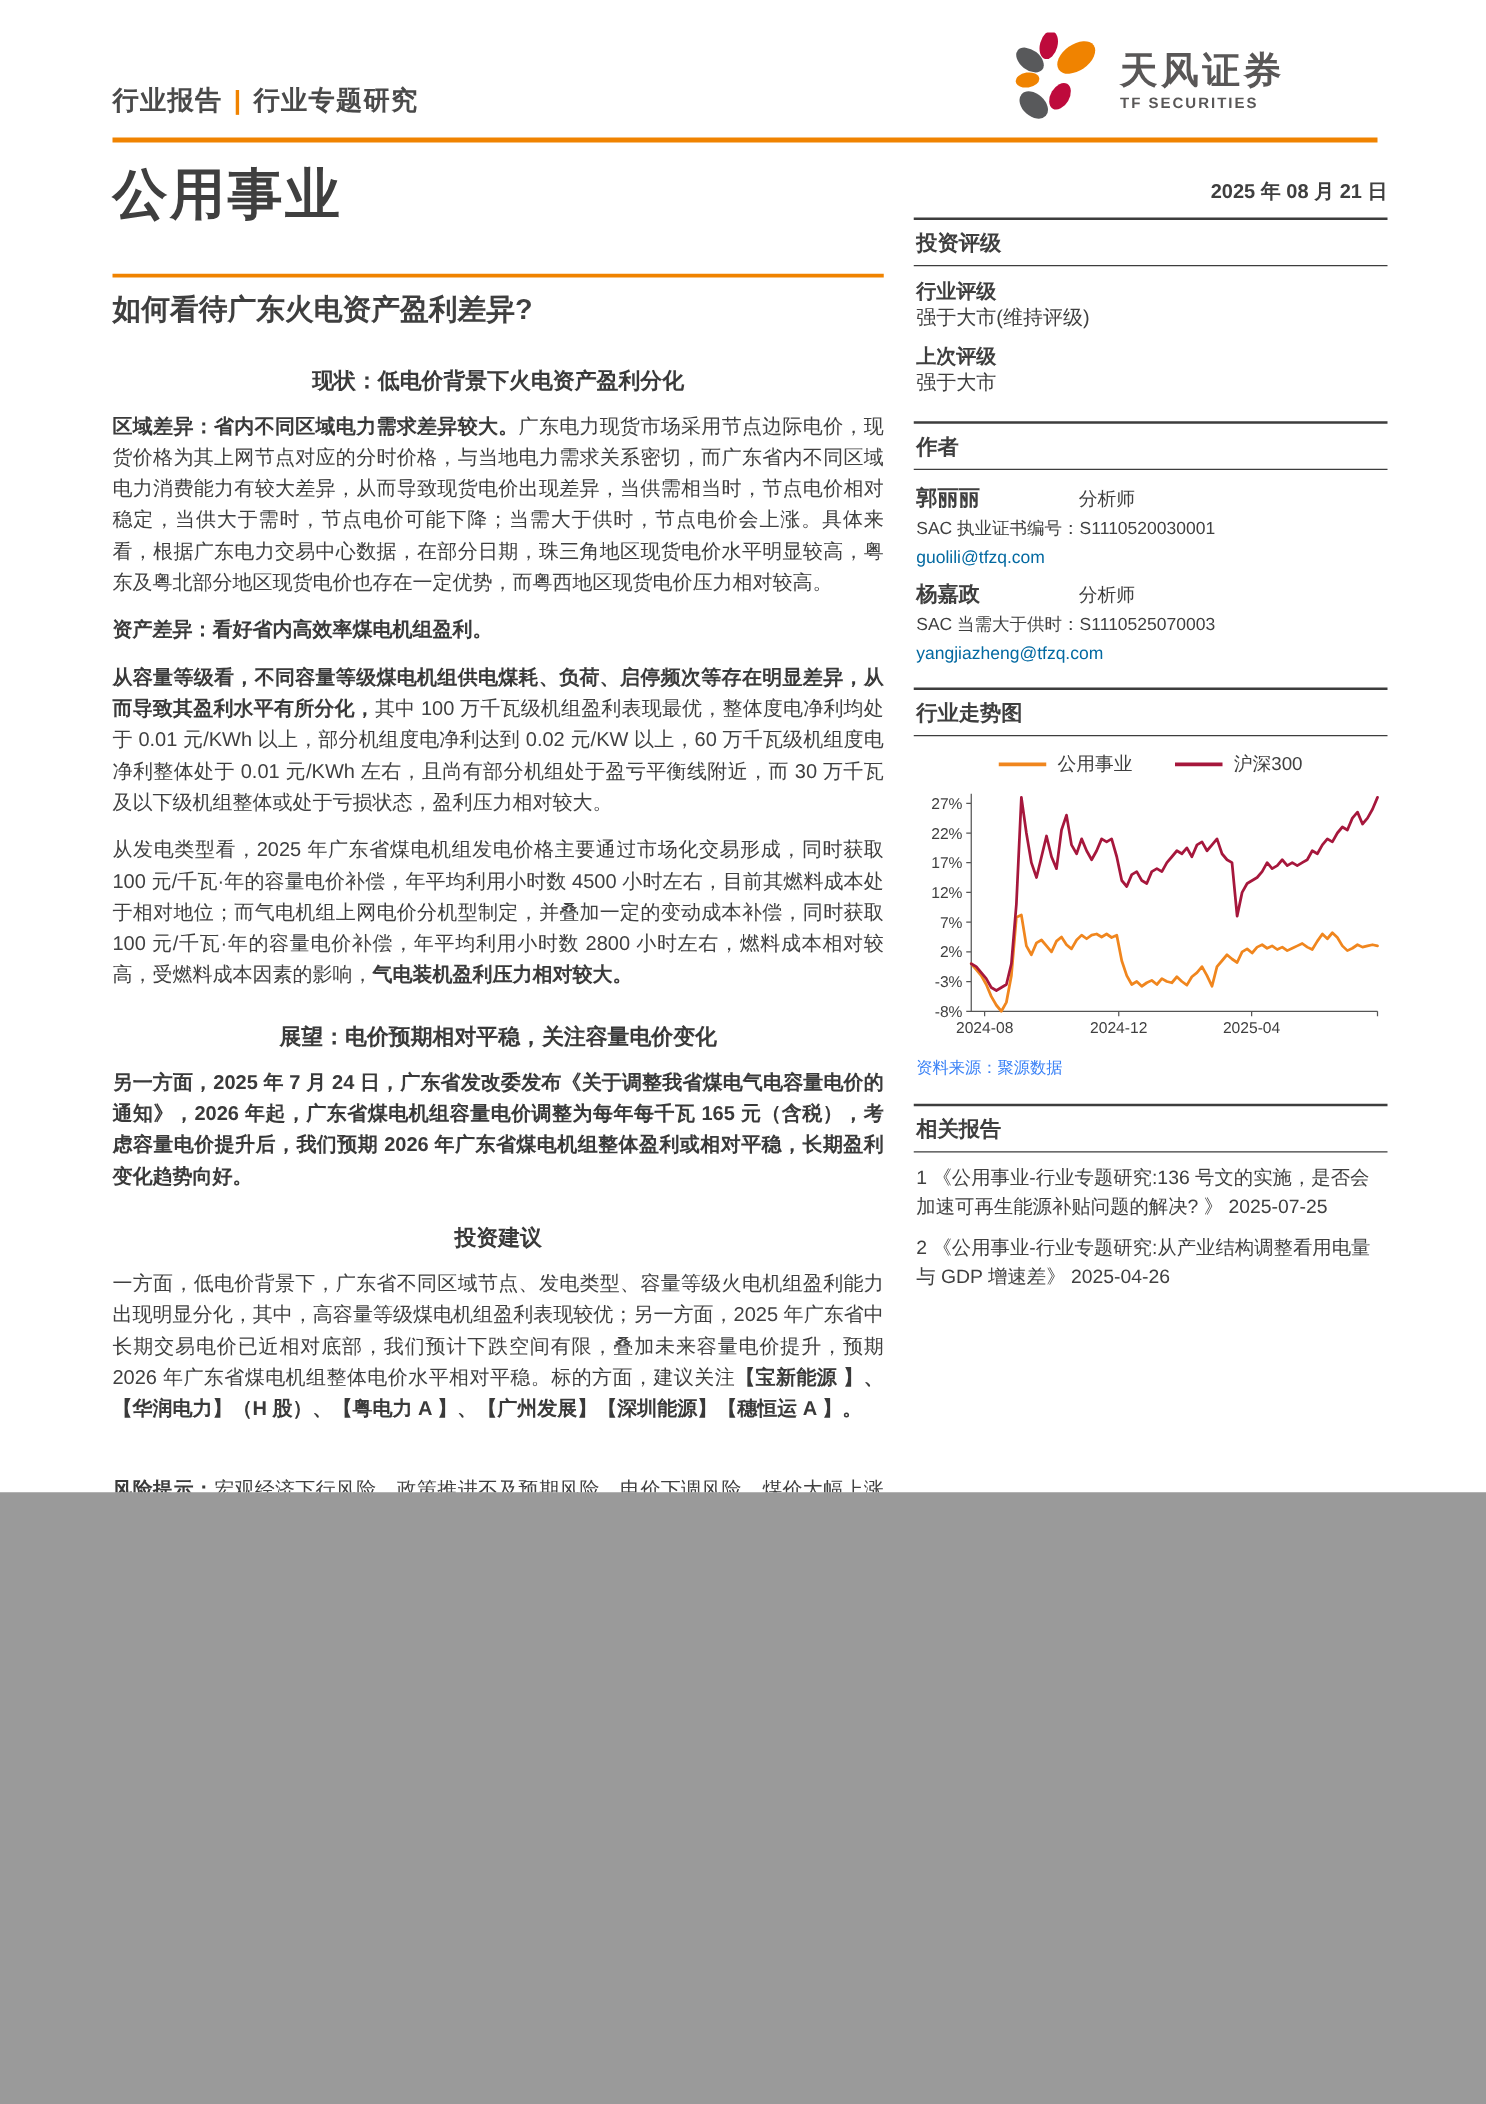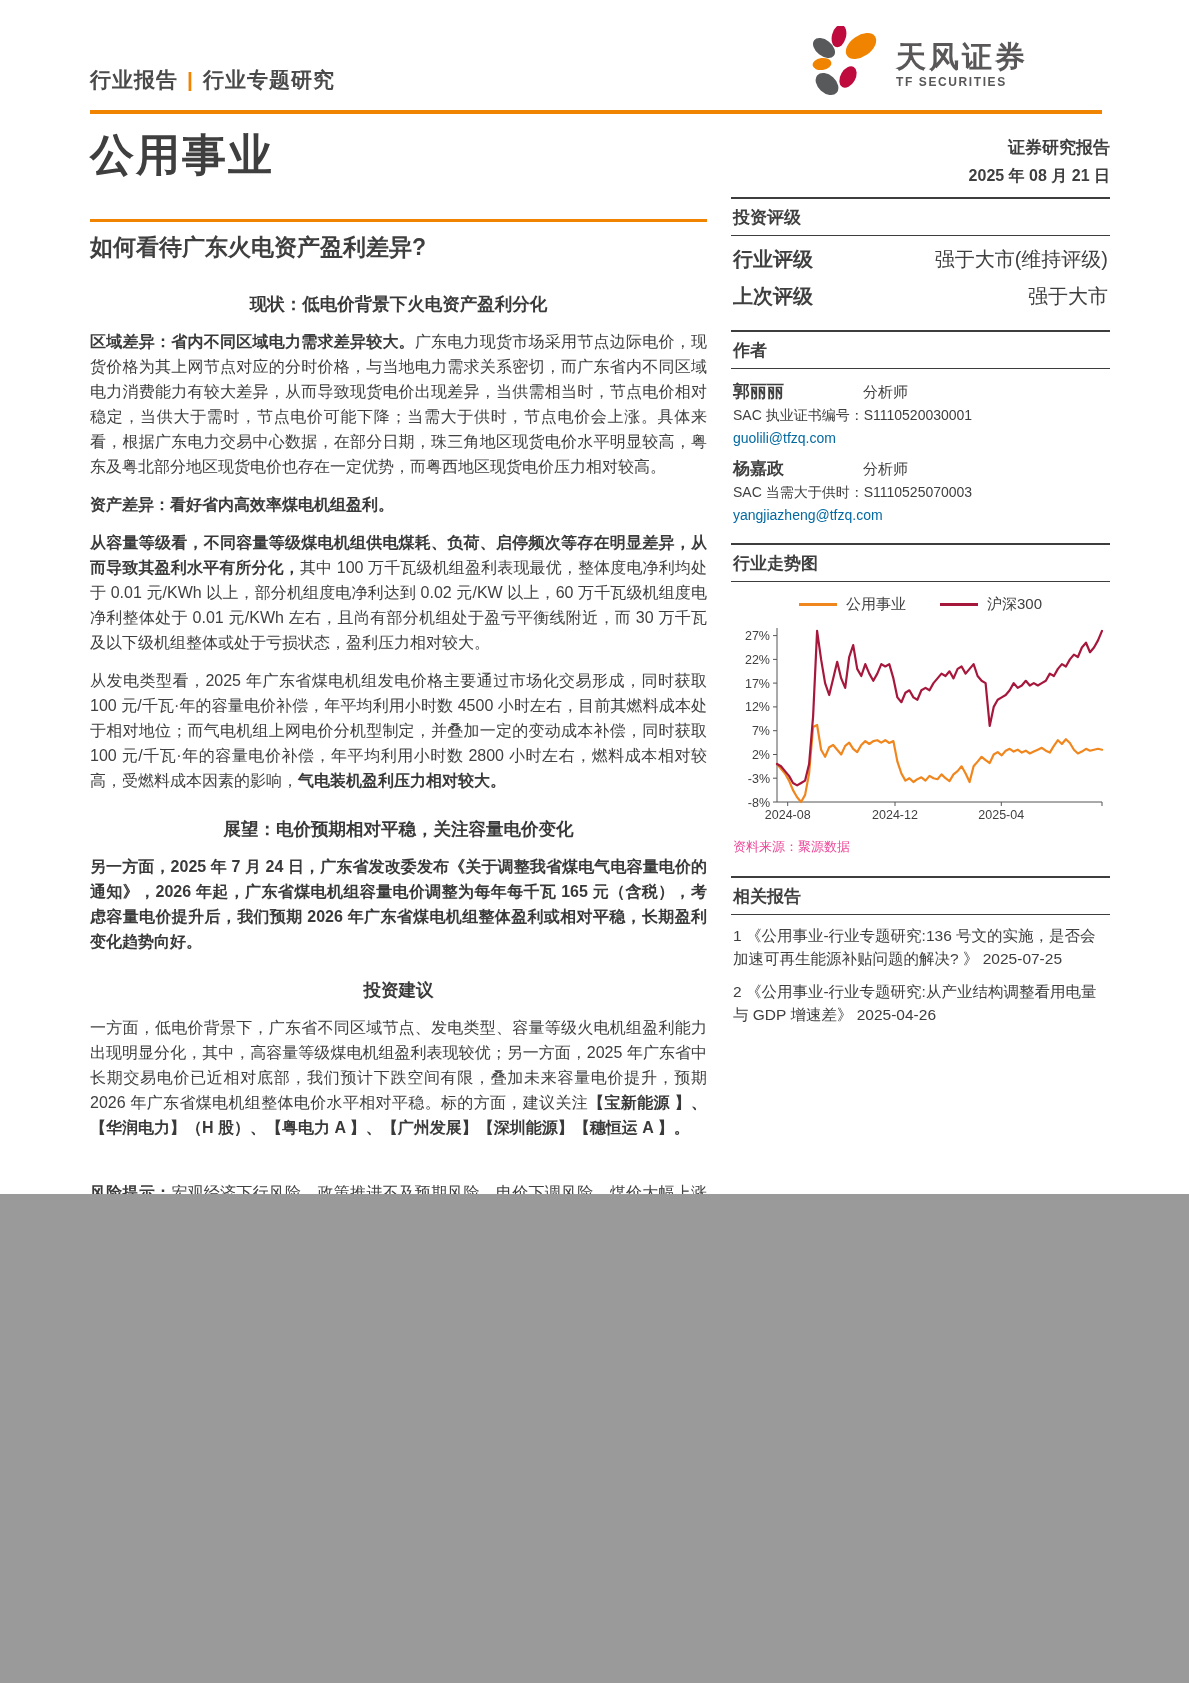--- a/index.html
+++ b/index.html
@@ -27,33 +27,33 @@
   .body-col p{margin:0 0 13px;}
   .body-col strong{color:#3a3a3a;}
 
   
   .sidebar{position:absolute;left:731px;top:136px;width:379px;}
   .sb-head{text-align:right;}
   .report-type{font-size:17px;font-weight:bold;}
   .report-date{font-size:16px;font-weight:bold;margin:7px 0 10px;}
   .sb-sec{border-top:2px solid #3d3d3d;margin-bottom:20px;}
   .sb-sec h3{font-size:17px;font-weight:bold;margin:0;padding:7px 2px 6px;border-bottom:1.5px solid #3d3d3d;}
-  .rating-row{display:flex;justify-content:space-between;font-size:20px;padding:10px 2px 0;}
+  .rating-row{display:flex;font-size:16px;padding:10px 2px 0;flex-direction:column;}
   .rating-row .lab{font-weight:bold;}
   .author{padding:11px 2px 0;font-size:14px;}
   .a-top{display:flex;align-items:baseline;}
   .a-name{font-size:17px;font-weight:bold;min-width:130px;}
   .a-role{font-size:15px;}
   .a-sac{margin-top:4px;}
   .a-email{color:#0369a1;margin-top:5px;}
   .legend{display:flex;justify-content:center;gap:34px;font-size:15px;padding:13px 0 4px;}
   .legend .entry{display:flex;align-items:center;}
   .legend .sw{display:inline-block;width:38px;height:0;border-top:3px solid;margin-right:9px;}
   .chart svg{display:block;}
-  .source{font-size:13px;color:#ec4899;margin:8px 0 14px;padding-left:2px;}
+  .source{font-size:13px;color:#3b82f6;margin:8px 0 14px;padding-left:2px;}
   .related-item{font-size:15.5px;line-height:1.5;margin-top:9px;color:#3f3f3f;padding:0 2px;}
 
   
   .footer-rule{position:absolute;left:87px;top:1601px;width:1016px;height:4px;background:#f08300;}
   .footer-text{position:absolute;left:114px;top:1616px;font-size:19px;color:#14532d;}
   .footer-page{position:absolute;left:1096px;top:1614px;font-size:15px;color:#4a4a4a;}
 
   svg text{font-family:"Liberation Sans","DejaVu Sans",sans-serif;}
 </style>
 </head>
@@ -96,21 +96,20 @@
       <p><span>从发电类型看，2025 年广东省煤电机组发电价格主要通过市场化交易形成，同时获取 100 元/千瓦·年的容量电价补偿，年平均利用小时数 4500 小时左右，目前其燃料成本处于相对地位；而气电机组上网电价分机型制定，并叠加一定的变动成本补偿，同时获取 100 元/千瓦·年的容量电价补偿，年平均利用小时数 2800 小时左右，燃料成本相对较高，受燃料成本因素的影响，</span><strong>气电装机盈利压力相对较大。</strong></p>
       <h2>展望：电价预期相对平稳，关注容量电价变化</h2>
       <p><strong>另一方面，2025 年 7 月 24 日，广东省发改委发布《关于调整我省煤电气电容量电价的通知》，2026 年起，广东省煤电机组容量电价调整为每年每千瓦 165 元（含税），考虑容量电价提升后，我们预期 2026 年广东省煤电机组整体盈利或相对平稳，长期盈利变化趋势向好。</strong></p>
       <h2>投资建议</h2>
       <p><span>一方面，低电价背景下，广东省不同区域节点、发电类型、容量等级火电机组盈利能力出现明显分化，其中，高容量等级煤电机组盈利表现较优；另一方面，2025 年广东省中长期交易电价已近相对底部，我们预计下跌空间有限，叠加未来容量电价提升，预期 2026 年广东省煤电机组整体电价水平相对平稳。标的方面，建议关注</span><strong>【宝新能源 】、【华润电力】（H 股）、【粤电力 A 】、【广州发展】【深圳能源】【穗恒运 A 】。</strong></p>
       <p style="margin-top: 40px;"><strong>风险提示：</strong><span>宏观经济下行风险、政策推进不及预期风险、电价下调风险、煤价大幅上涨风险、测算假设存在误差风险等</span></p>
     </div>
 
   <div class="sidebar">
     <div class="sb-head">
-      <div class="report-type">证券研究报告</div>
       <div class="report-date">2025 年 08 月 21 日</div>
     </div>
 
     <div class="sb-sec">
       <h3>投资评级</h3>
       <div id="rating-rows">
           <div class="rating-row">
             <span class="lab">行业评级</span>
             <span class="val">强于大市(维持评级)</span>
           </div>

